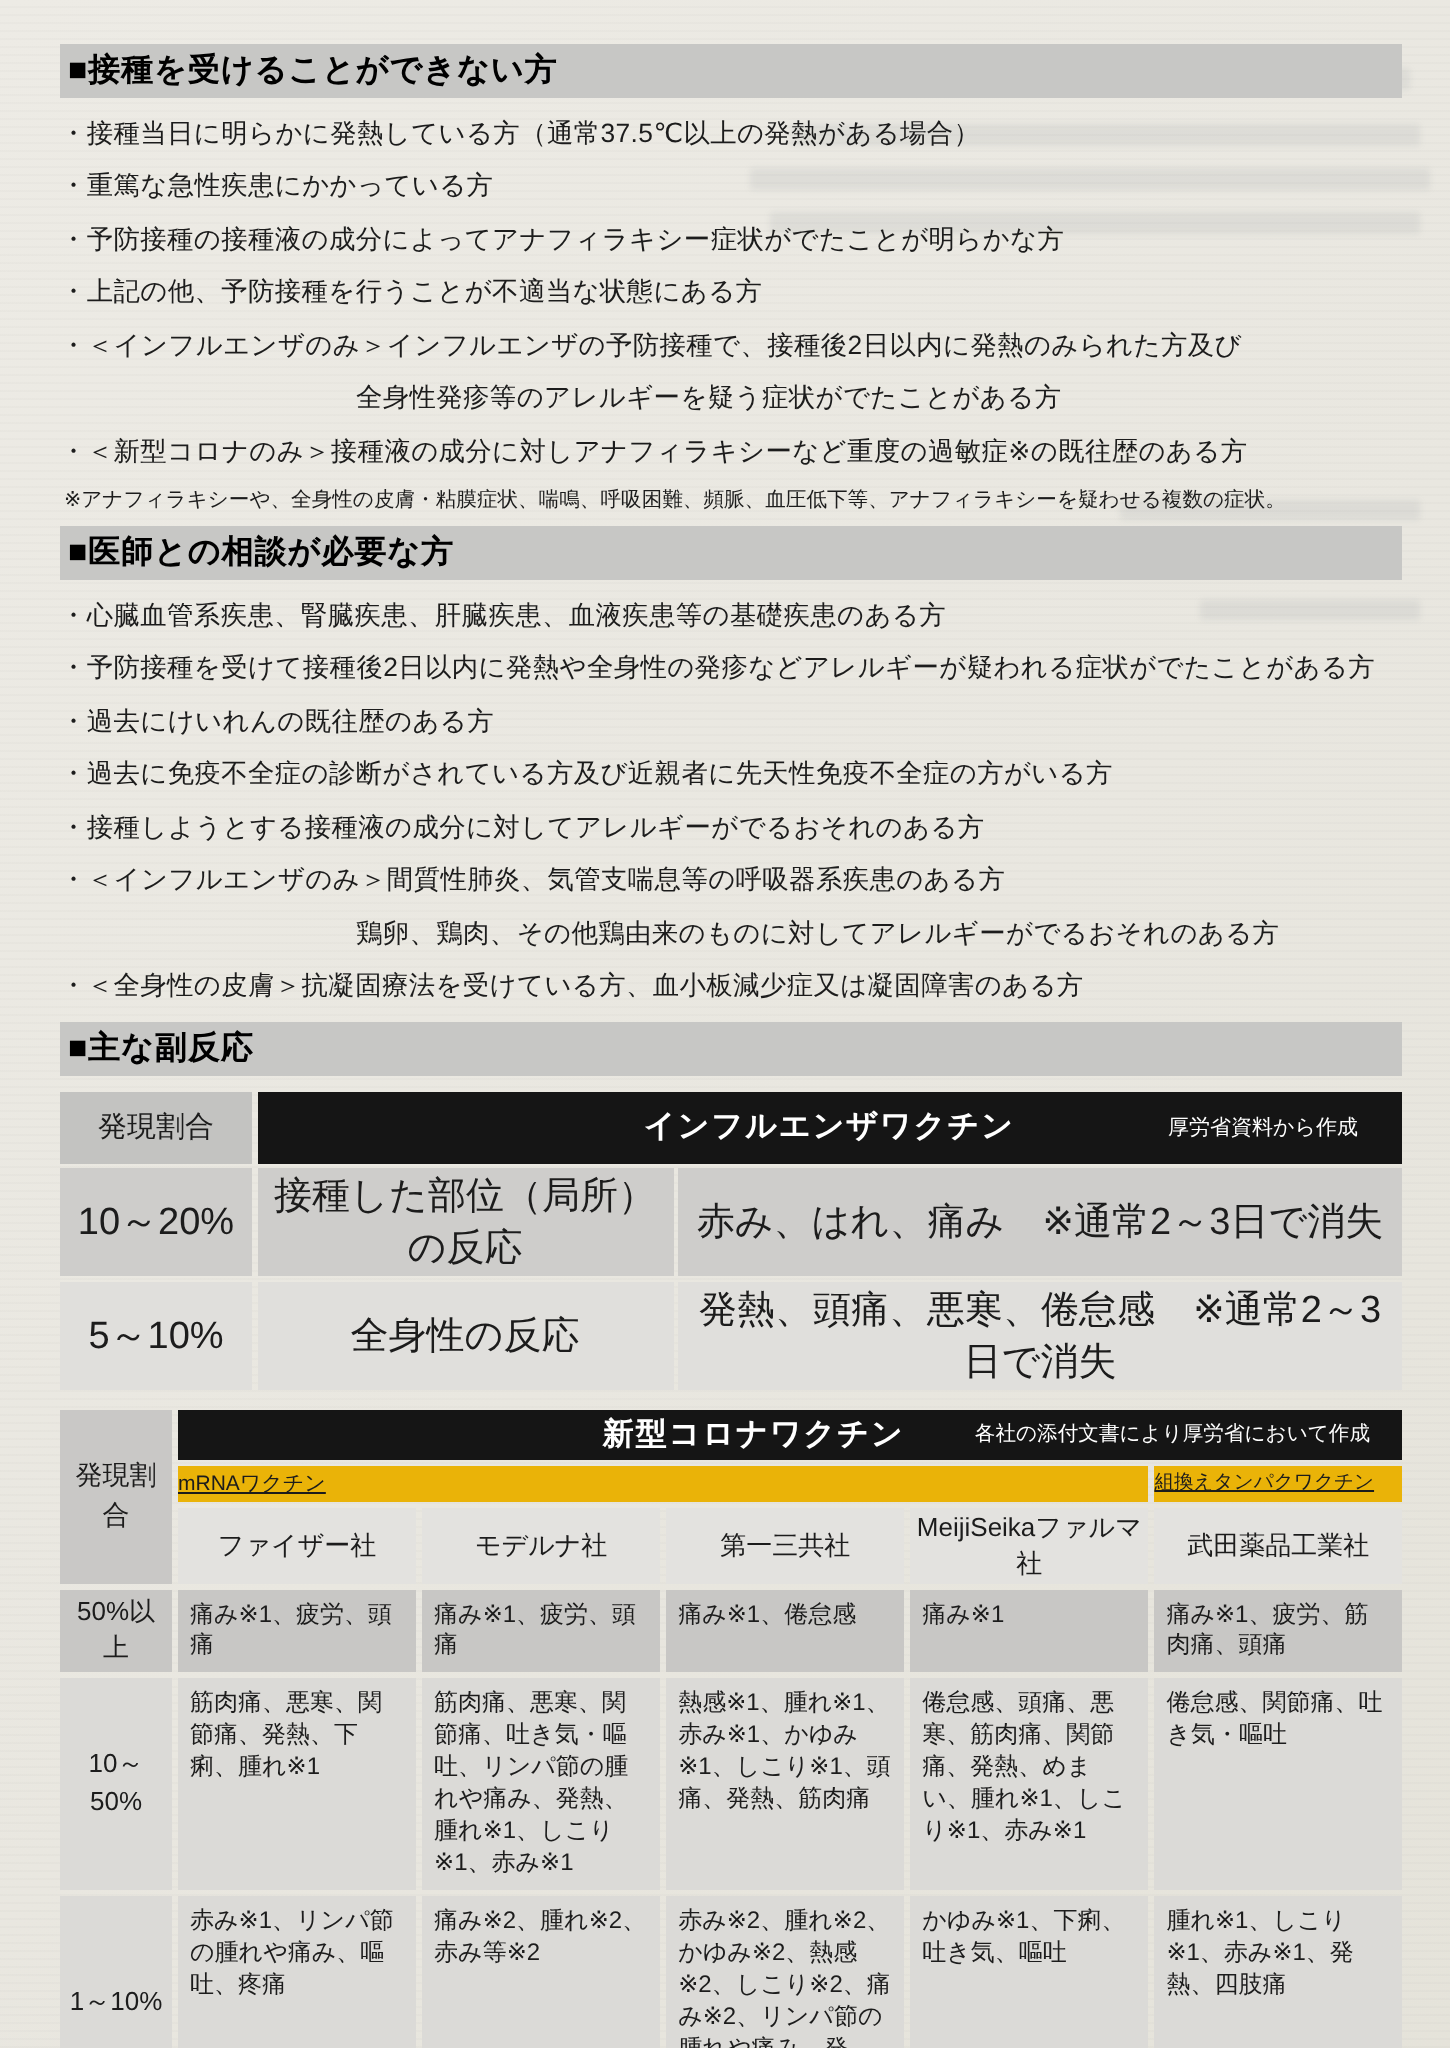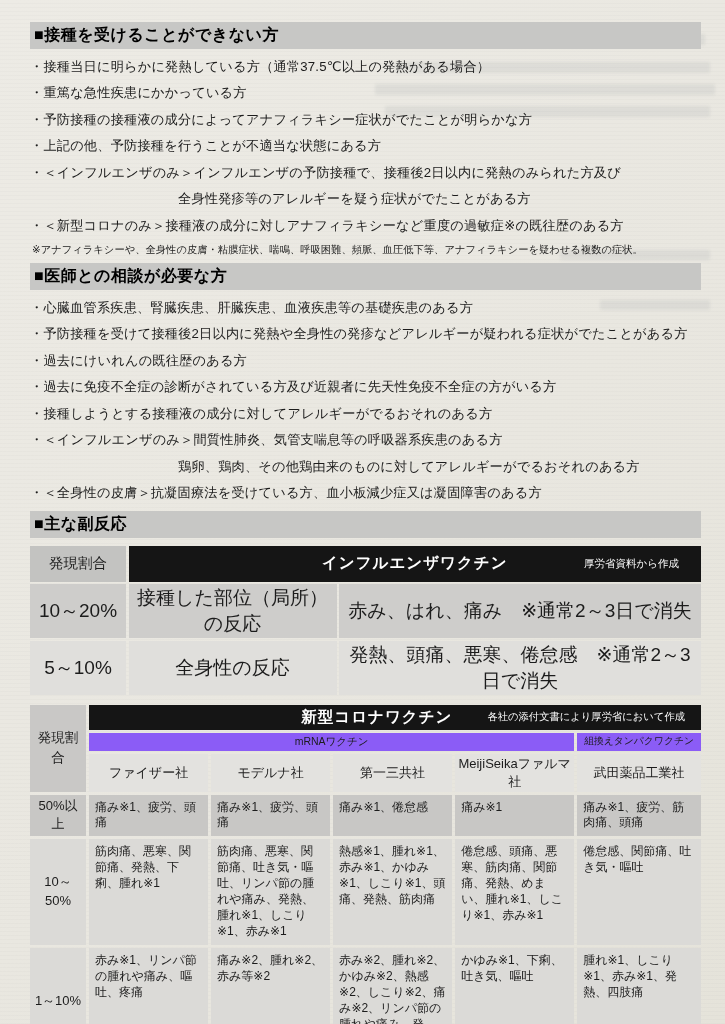--- a/index.html
+++ b/index.html
@@ -39,21 +39,21 @@
 
   
   .covid{display:grid;grid-template-columns:56px repeat(4,1fr) 1.04fr;gap:3px;margin-top:10px;}
   .covid .corner{grid-row:1/4;grid-column:1;background:#c9c8c6;display:flex;align-items:center;
     justify-content:center;text-align:center;font-size:13.5px;line-height:1.5;padding:2px;}
   .covid .blackbar{grid-column:2/7;background:#151515;color:#fff;display:flex;align-items:center;
     position:relative;height:25px;}
   .covid .blackbar .t{position:absolute;left:50%;transform:translateX(-62%);font-weight:bold;
     font-size:15.5px;letter-spacing:1px;}
   .covid .blackbar .src{position:absolute;right:16px;font-size:10.3px;margin-left:25px;}
-  .covid .grp{background:#8b5cf6;text-align:center;font-size:10.5px;padding:2px 0;}
+  .covid .grp{background:#eab308;text-align:left;font-size:10.5px;padding:2px 0;text-decoration:underline;}
   .covid .grp.mrna{grid-column:2/6;}
   .covid .grp.prot{grid-column:6/7;font-size:9.8px;}
   .covid .comp{background:#e3e2df;text-align:center;font-size:13px;display:flex;
     align-items:center;justify-content:center;min-height:25px;padding:1px 2px;box-sizing:border-box;}
   .covid .rate{display:flex;align-items:center;justify-content:center;text-align:center;
     font-size:13px;line-height:1.45;padding:2px;}
   .covid .cell{font-size:12px;line-height:1.33;padding:5px 6px;letter-spacing:0;box-sizing:border-box;}
   .covid .dark{background:#c8c7c5;}
   .covid .lite{background:#dbdad7;}
   .covid .footbar{grid-column:1/7;background:#151515;color:#fff;font-size:11.8px;

